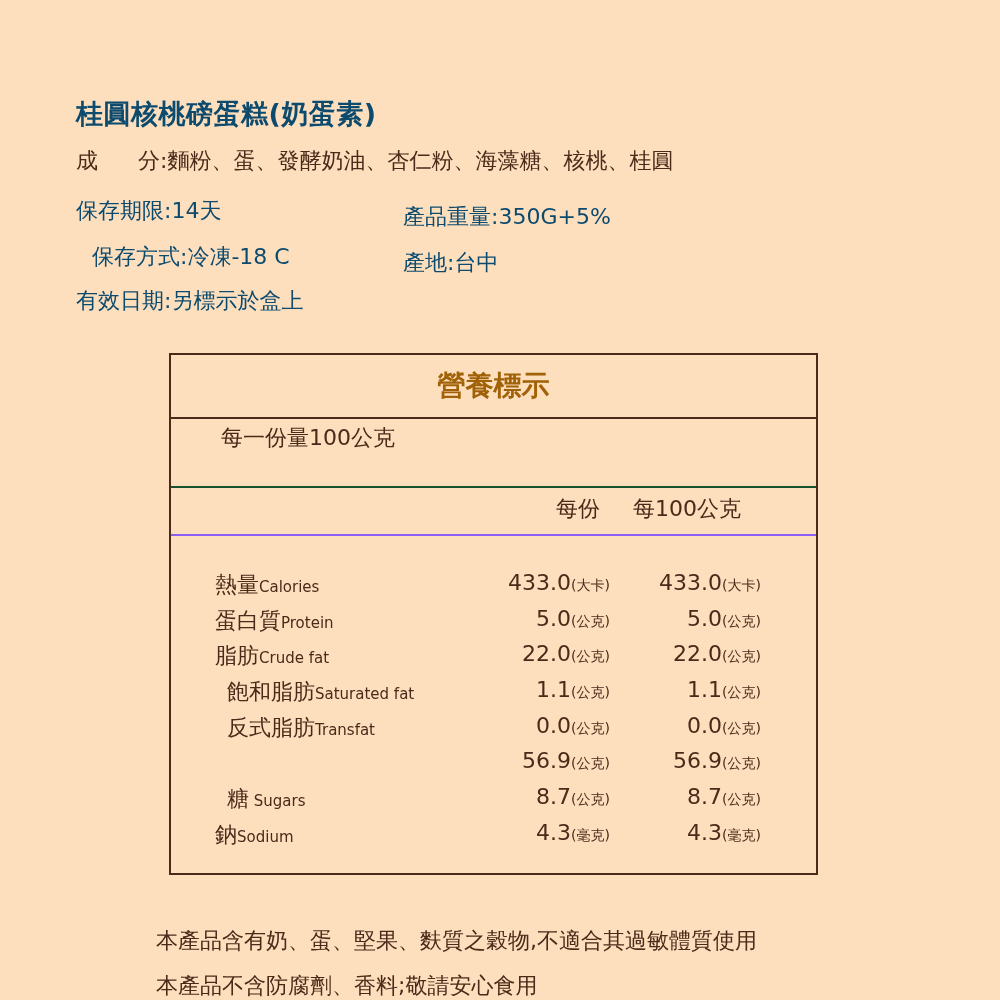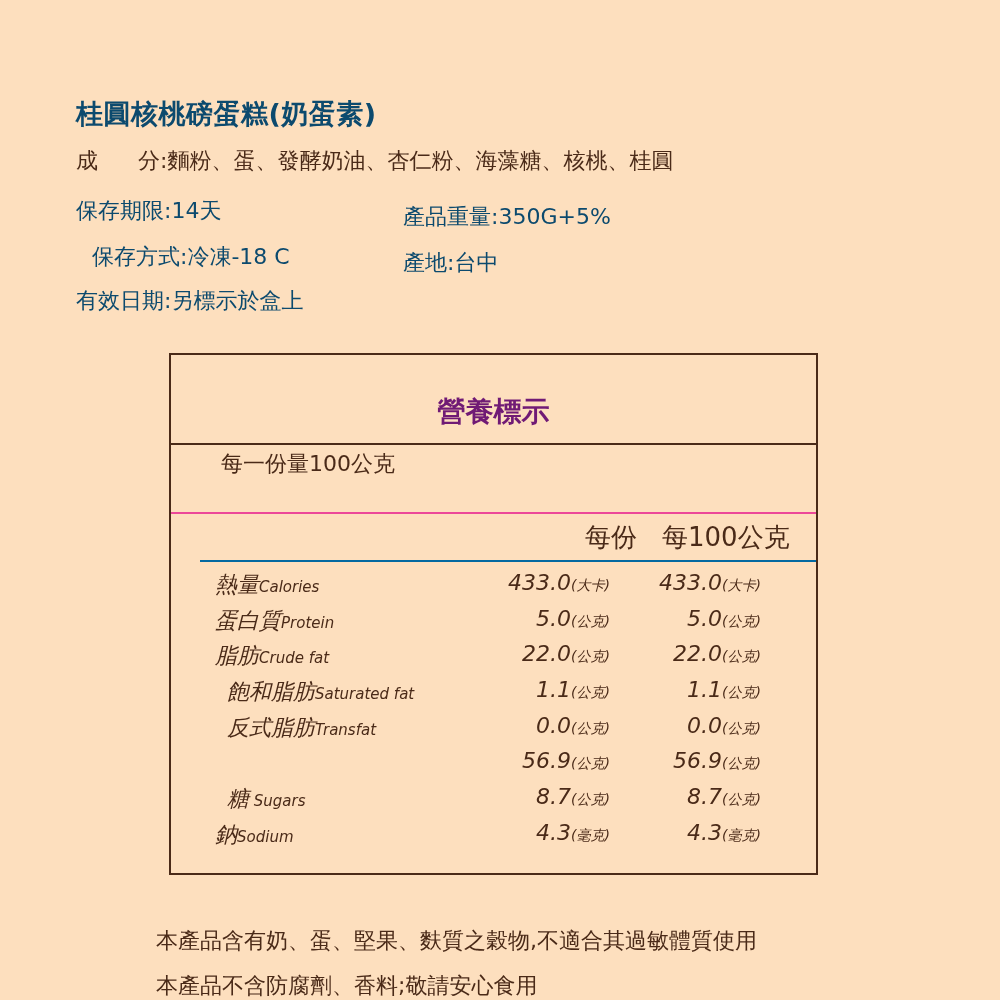--- a/index.html
+++ b/index.html
@@ -21,36 +21,36 @@
 
   .panel {
     position:absolute; left:169px; top:353px;
     width:645px; height:518px;
     border:2px solid #4a2a18;
     box-sizing:content-box;
   }
   .panel-title {
     height:62px; border-bottom:2px solid #4a2a18;
     display:flex; align-items:center; justify-content:center;
-    font-size:28px; font-weight:bold; color:#701a75;margin-top:26px;
+    font-size:28px; font-weight:bold; color:#a16207;
   }
   .serving {
-    height:69px; border-bottom:2px solid #ec4899;
+    height:69px; border-bottom:2px solid #14532d;
     padding-left:50px; box-sizing:border-box;
     font-size:22px; line-height:30px; padding-top:4px;
   }
   .colhead {
-    height:46px; border-bottom:2px solid #0369a1;
-    position:relative; font-size:26px;margin-left:29px;
+    height:46px; border-bottom:2px solid #8b5cf6;
+    position:relative; font-size:22px;
   }
   .colhead .h1 { position:absolute; left:385px; top:6px; }
   .colhead .h2 { position:absolute; left:462px; top:6px; }
 
   .rows { position:absolute; left:0; top:215px; width:100%; }
-  .row { position:relative; height:35.7px;font-style:italic; }
+  .row { position:relative; height:35.7px; }
   .row .name { position:absolute; left:44px; top:0; font-size:22px; white-space:nowrap; }
   .row.indent .name { left:56px; }
   .row .name .en { font-size:15px; }
   .row .v1 { position:absolute; right:206px; top:0; font-size:22px; white-space:nowrap; }
   .row .v2 { position:absolute; right:55px; top:0; font-size:22px; white-space:nowrap; }
   .unit { font-size:14px; }
 
   .note { position:absolute; left:156px; font-size:22px; white-space:nowrap;margin-top:28px; }
 </style>
 </head>

